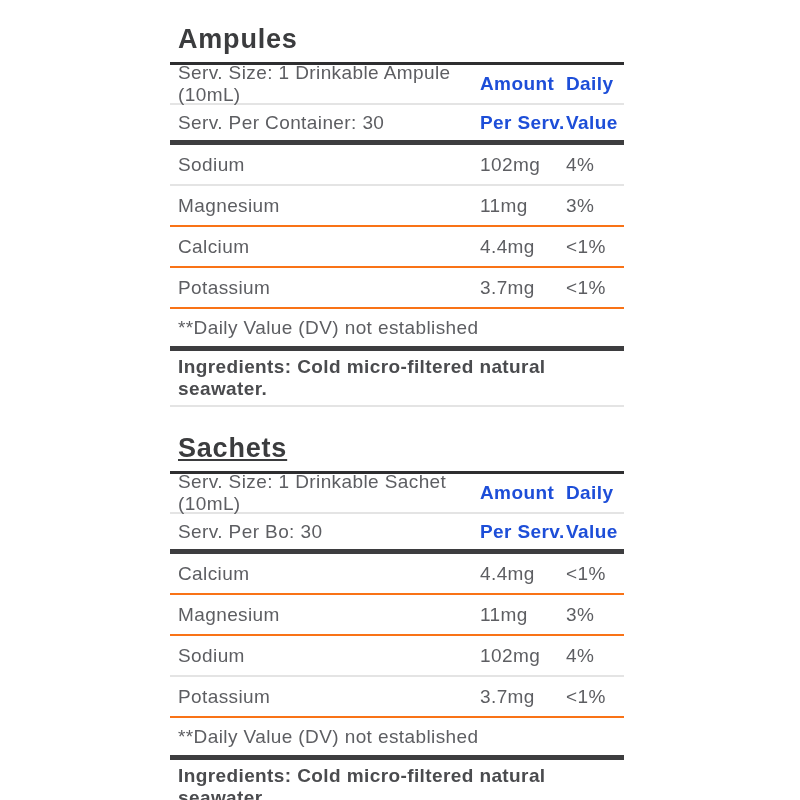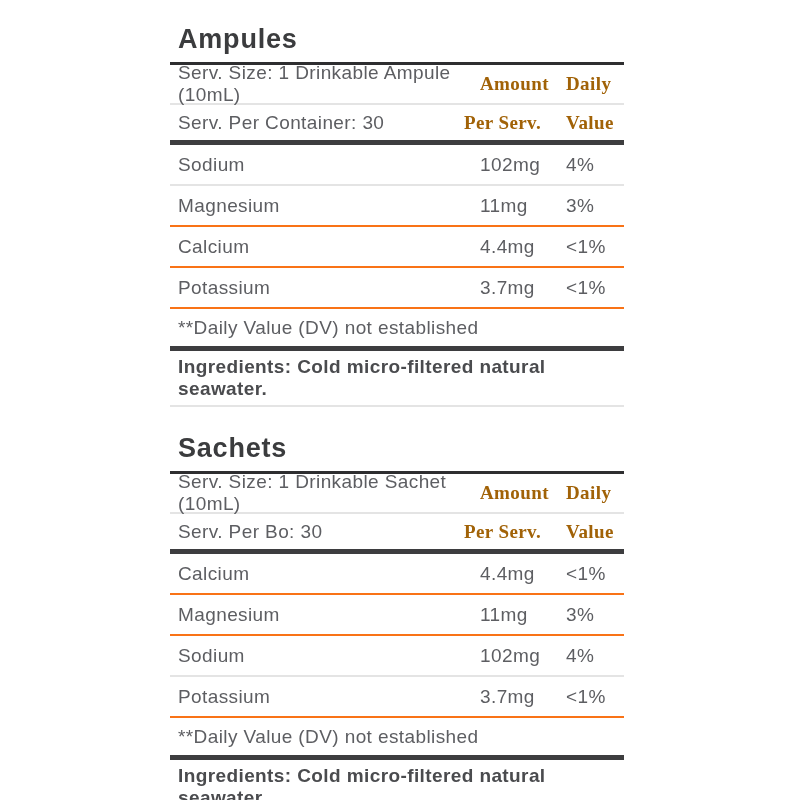--- a/index.html
+++ b/index.html
@@ -21,44 +21,44 @@
     margin: 0;
     padding: 16px 0 7px 8px;
     font-size: 27px;
     font-weight: bold;
     letter-spacing: 0.8px;
     color: #3b3c3e;
     border-bottom: 3px solid #2e2e30;
   }
   .section-title.second {
     padding-top: 26px;
+    text-decoration: underline;
   }
   .row {
     display: flex;
     align-items: center;
     box-sizing: border-box;
     height: 40px;
     padding-left: 8px;
     font-size: 19px;
     letter-spacing: 0.4px;
     color: #5d5e62;
   }
   .row.tall { height: 41px; }
   .row.note-row { height: 42px; }
   .row.ingredients-row { height: 56px; }
   .sep-light  { border-bottom: 2px solid #e4e4e4; }
   .sep-dark   { border-bottom: 2px solid #f97316; }
-  .sep-thick  { border-bottom: 5px solid #3d3d3f; gap: 16px; }
+  .sep-thick  { border-bottom: 5px solid #3d3d3f; }
   .cell-label { flex: 1; }
   .cell-amount { width: 86px; }
   .cell-daily { width: 58px; }
   .bold {
     font-weight: bold;
-    color: #a16207;
-    font-family: Liberation Serif, serif;
+    color: #1d4ed8;
   }
   .ingredients-row { font-weight: bold; color: #4a4b4e; }
 </style>
 </head>
 <body>
 
 <div class="page">
 
   <div>
     <h1 class="section-title">Ampules</h1>

